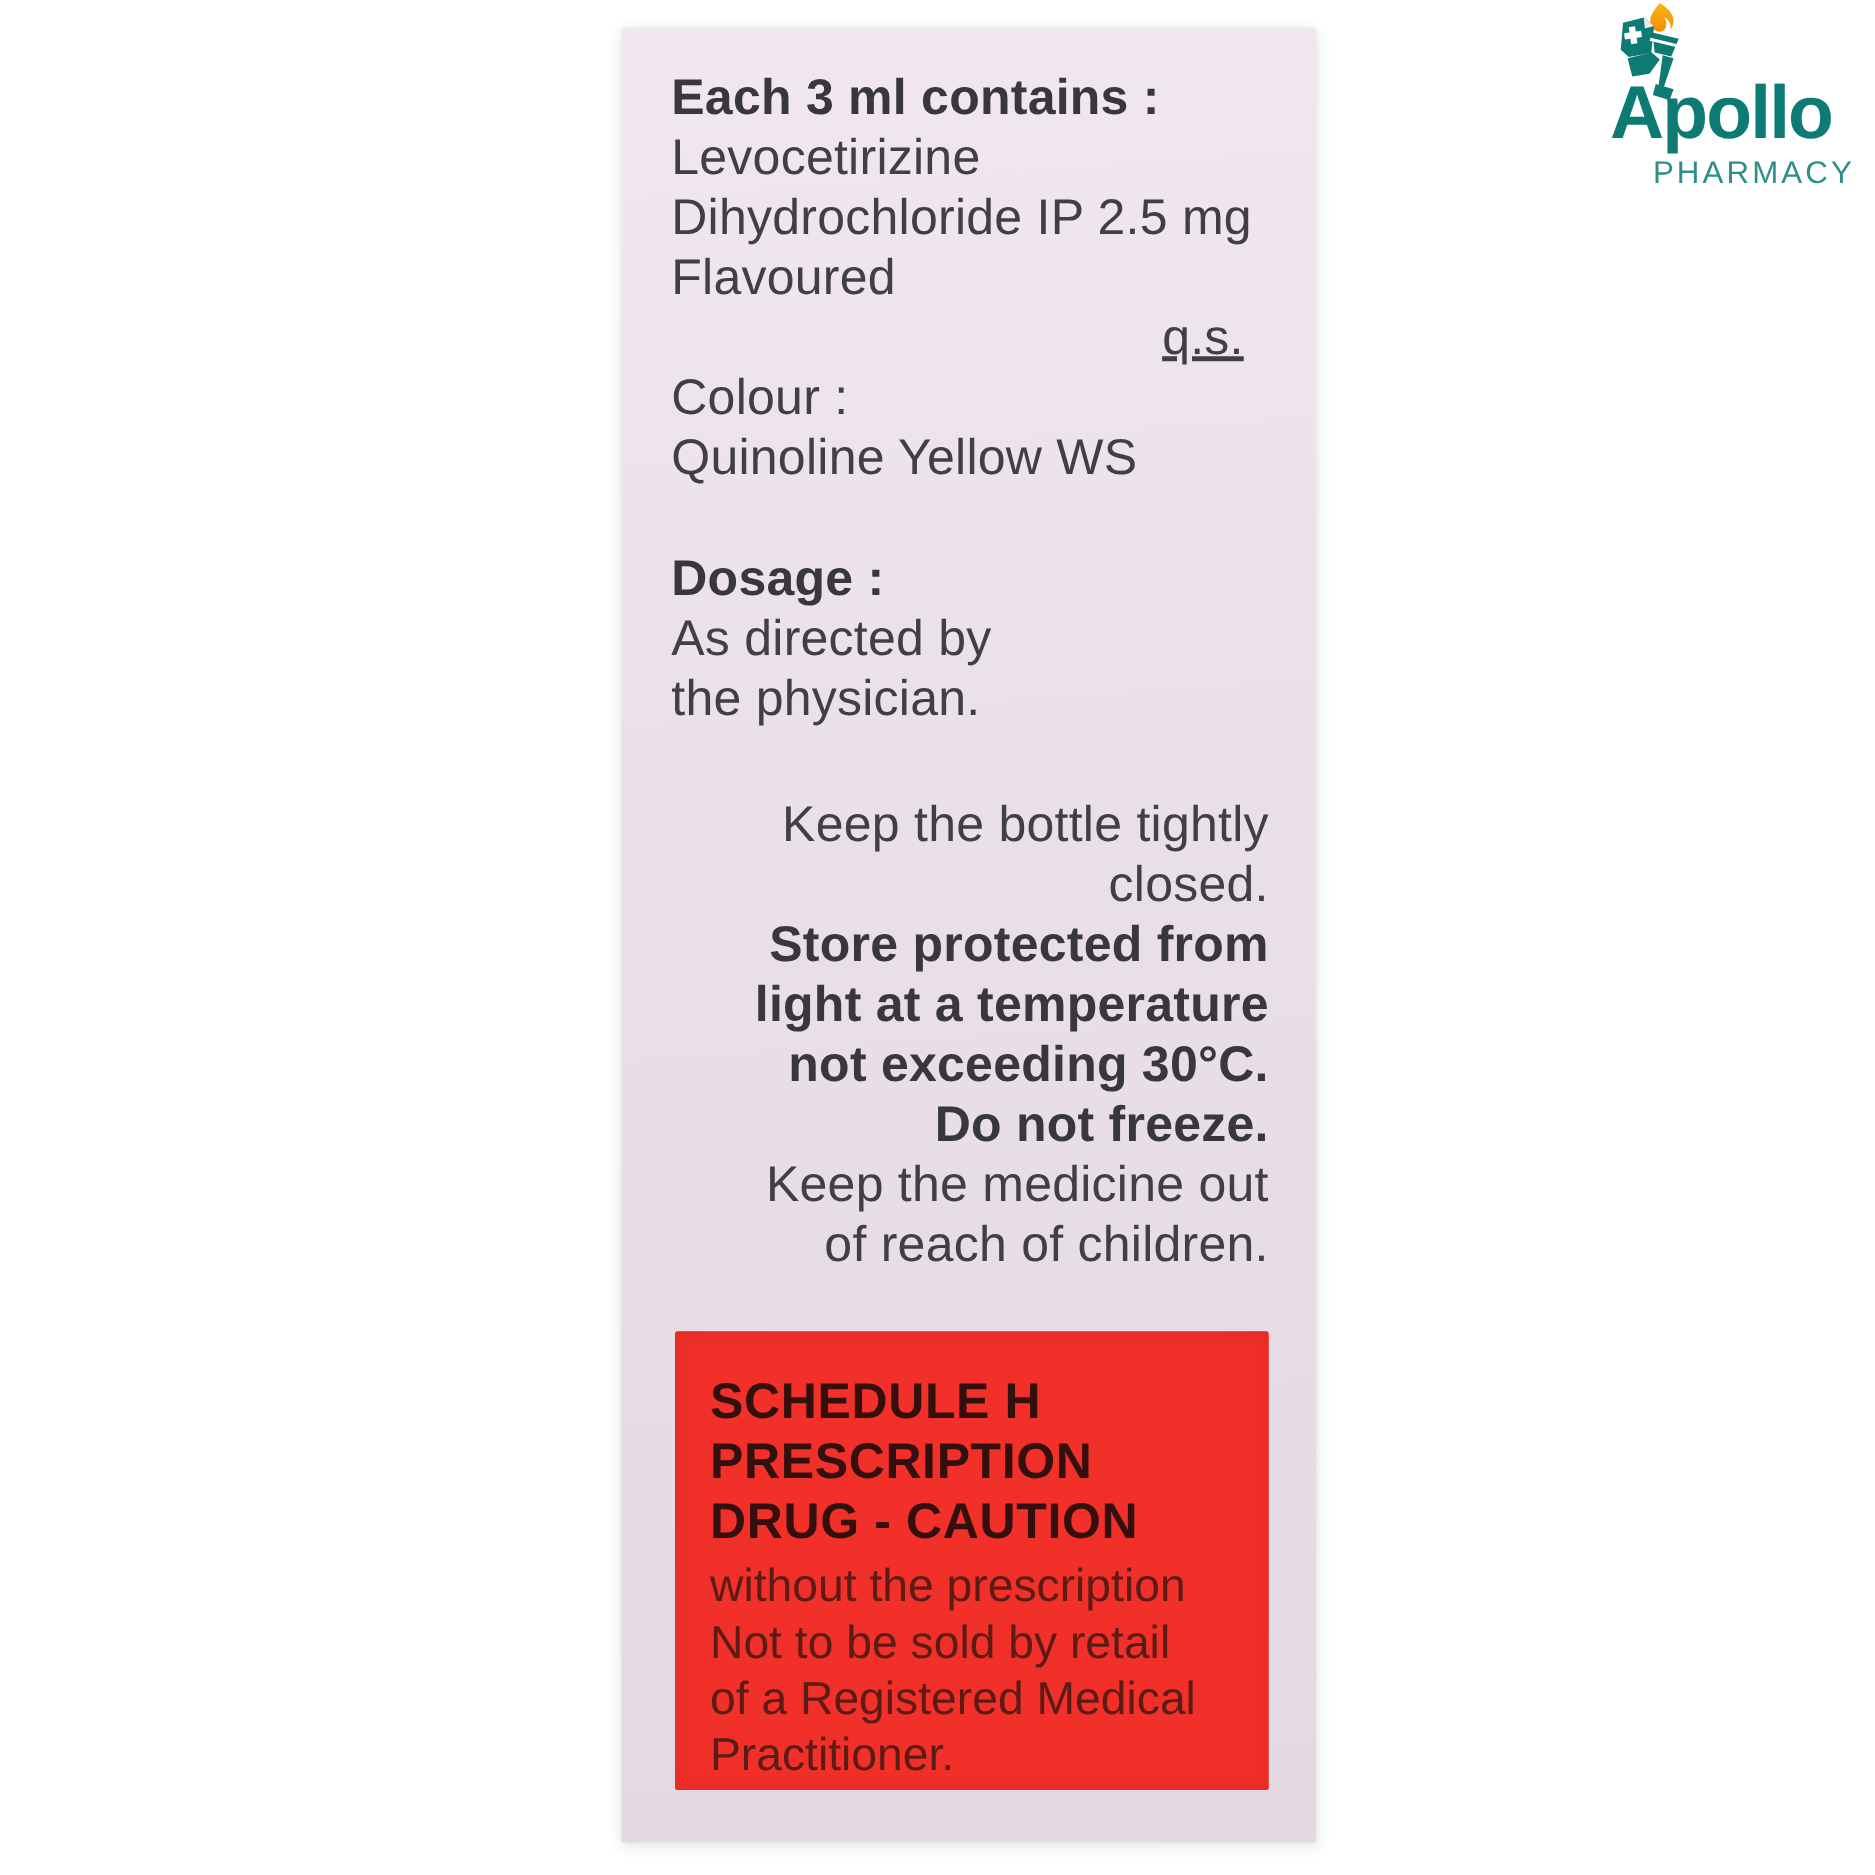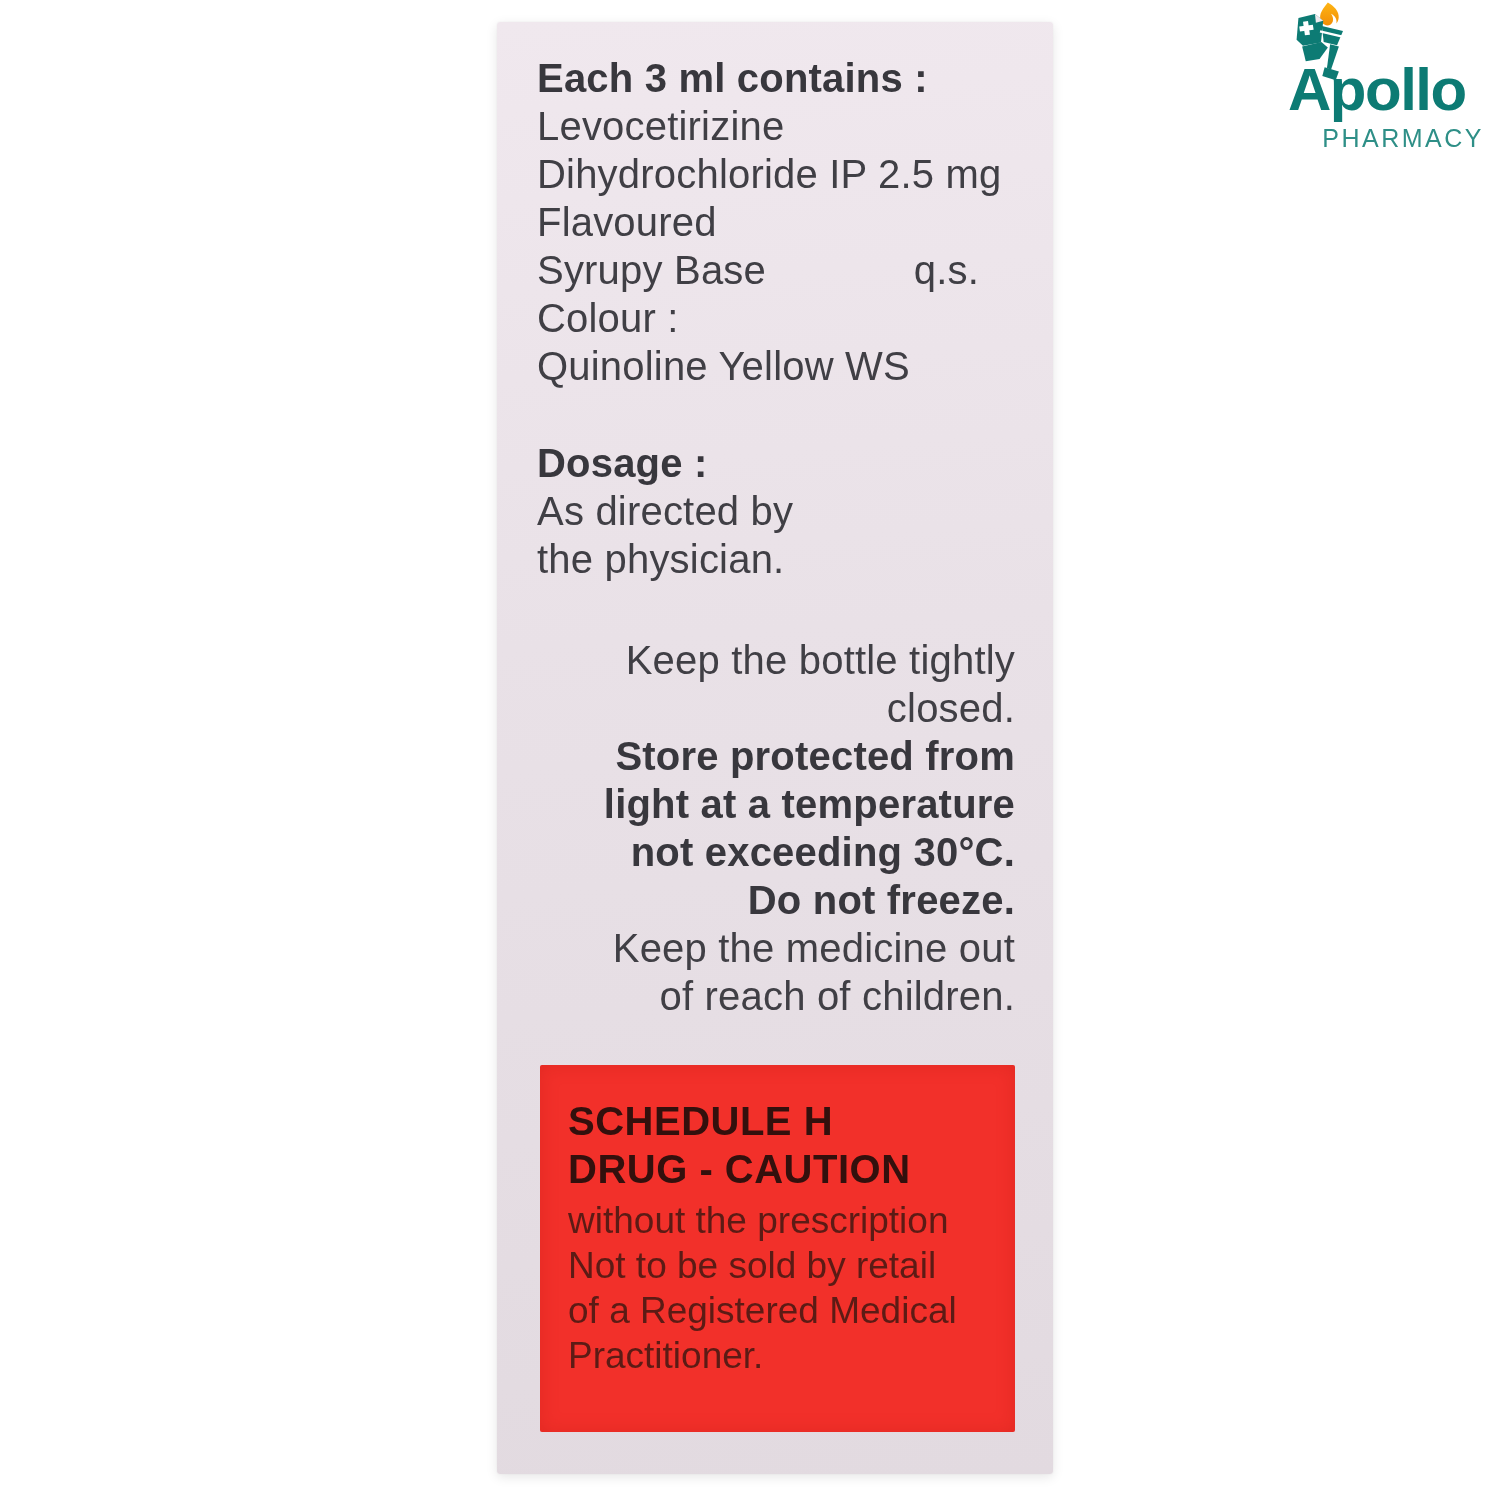--- a/index.html
+++ b/index.html
@@ -16,21 +16,21 @@
   .panel{
     position:absolute;left:497px;top:22px;width:556px;height:1452px;
     background:linear-gradient(176deg,#F0E8EE 0%, #E9E1E7 42%, #E2DAE0 100%);
     border-radius:3px;
     box-shadow:0 3px 12px rgba(0,0,0,0.10), 0 0 2px rgba(0,0,0,0.06);
   }
   .tblock{position:absolute;left:40px;width:478px;color:var(--panel-text);
     font-size:40px;line-height:48px;letter-spacing:0.2px;}
   .tblock .b{font-weight:bold;color:var(--panel-bold);}
   .row-split{display:flex;}
-  .row-split .qty{margin-left:auto;margin-right:36px;}
+  .row-split .qty{margin-left:auto;margin-right:20px;text-decoration:underline;}
   #comp{top:32px;}
   #dosage{top:417px;}
   #storage{top:614px;text-align:right;}
   
   .redbox{
     position:absolute;left:43px;top:1043px;width:475px;height:367px;
     background:var(--red-bg);border-radius:2px;box-sizing:border-box;
     padding:32px 26px 0 28px;
     box-shadow:inset 0 0 18px rgba(180,20,10,0.25);
   }
@@ -52,21 +52,20 @@
 <body>
 
 <div class="panel">
 
   <div class="tblock" id="comp">
     <div class="b">Each 3 ml contains :</div>
     <div>Levocetirizine</div>
     <div>Dihydrochloride IP 2.5 mg</div>
     <div>Flavoured</div>
     <div class="row-split">
-      <span>Syrupy Base</span>
       <span class="qty">q.s.</span>
     </div>
     <div>Colour :</div>
     <div>Quinoline Yellow WS</div>
   </div>
 
   <div class="tblock" id="dosage">
     <div class="b">Dosage :</div>
     <div>As directed by</div>
     <div>the physician.</div>
@@ -78,20 +77,21 @@
     <div class="b">Store protected from</div>
     <div class="b">light at a temperature</div>
     <div class="b">not exceeding 30°C.</div>
     <div class="b">Do not freeze.</div>
     <div>Keep the medicine out</div>
     <div>of reach of children.</div>
   </div>
 
   <div class="redbox">
     <div class="head">SCHEDULE H</div>
+    <div class="head">PRESCRIPTION</div>
     <div class="head">DRUG - CAUTION</div>
     <div class="body">
       <div>without the prescription</div>
       <div>Not to be sold by retail</div>
       <div>of a Registered Medical</div>
       <div>Practitioner.</div>
     </div>
   </div>
 </div>
 

